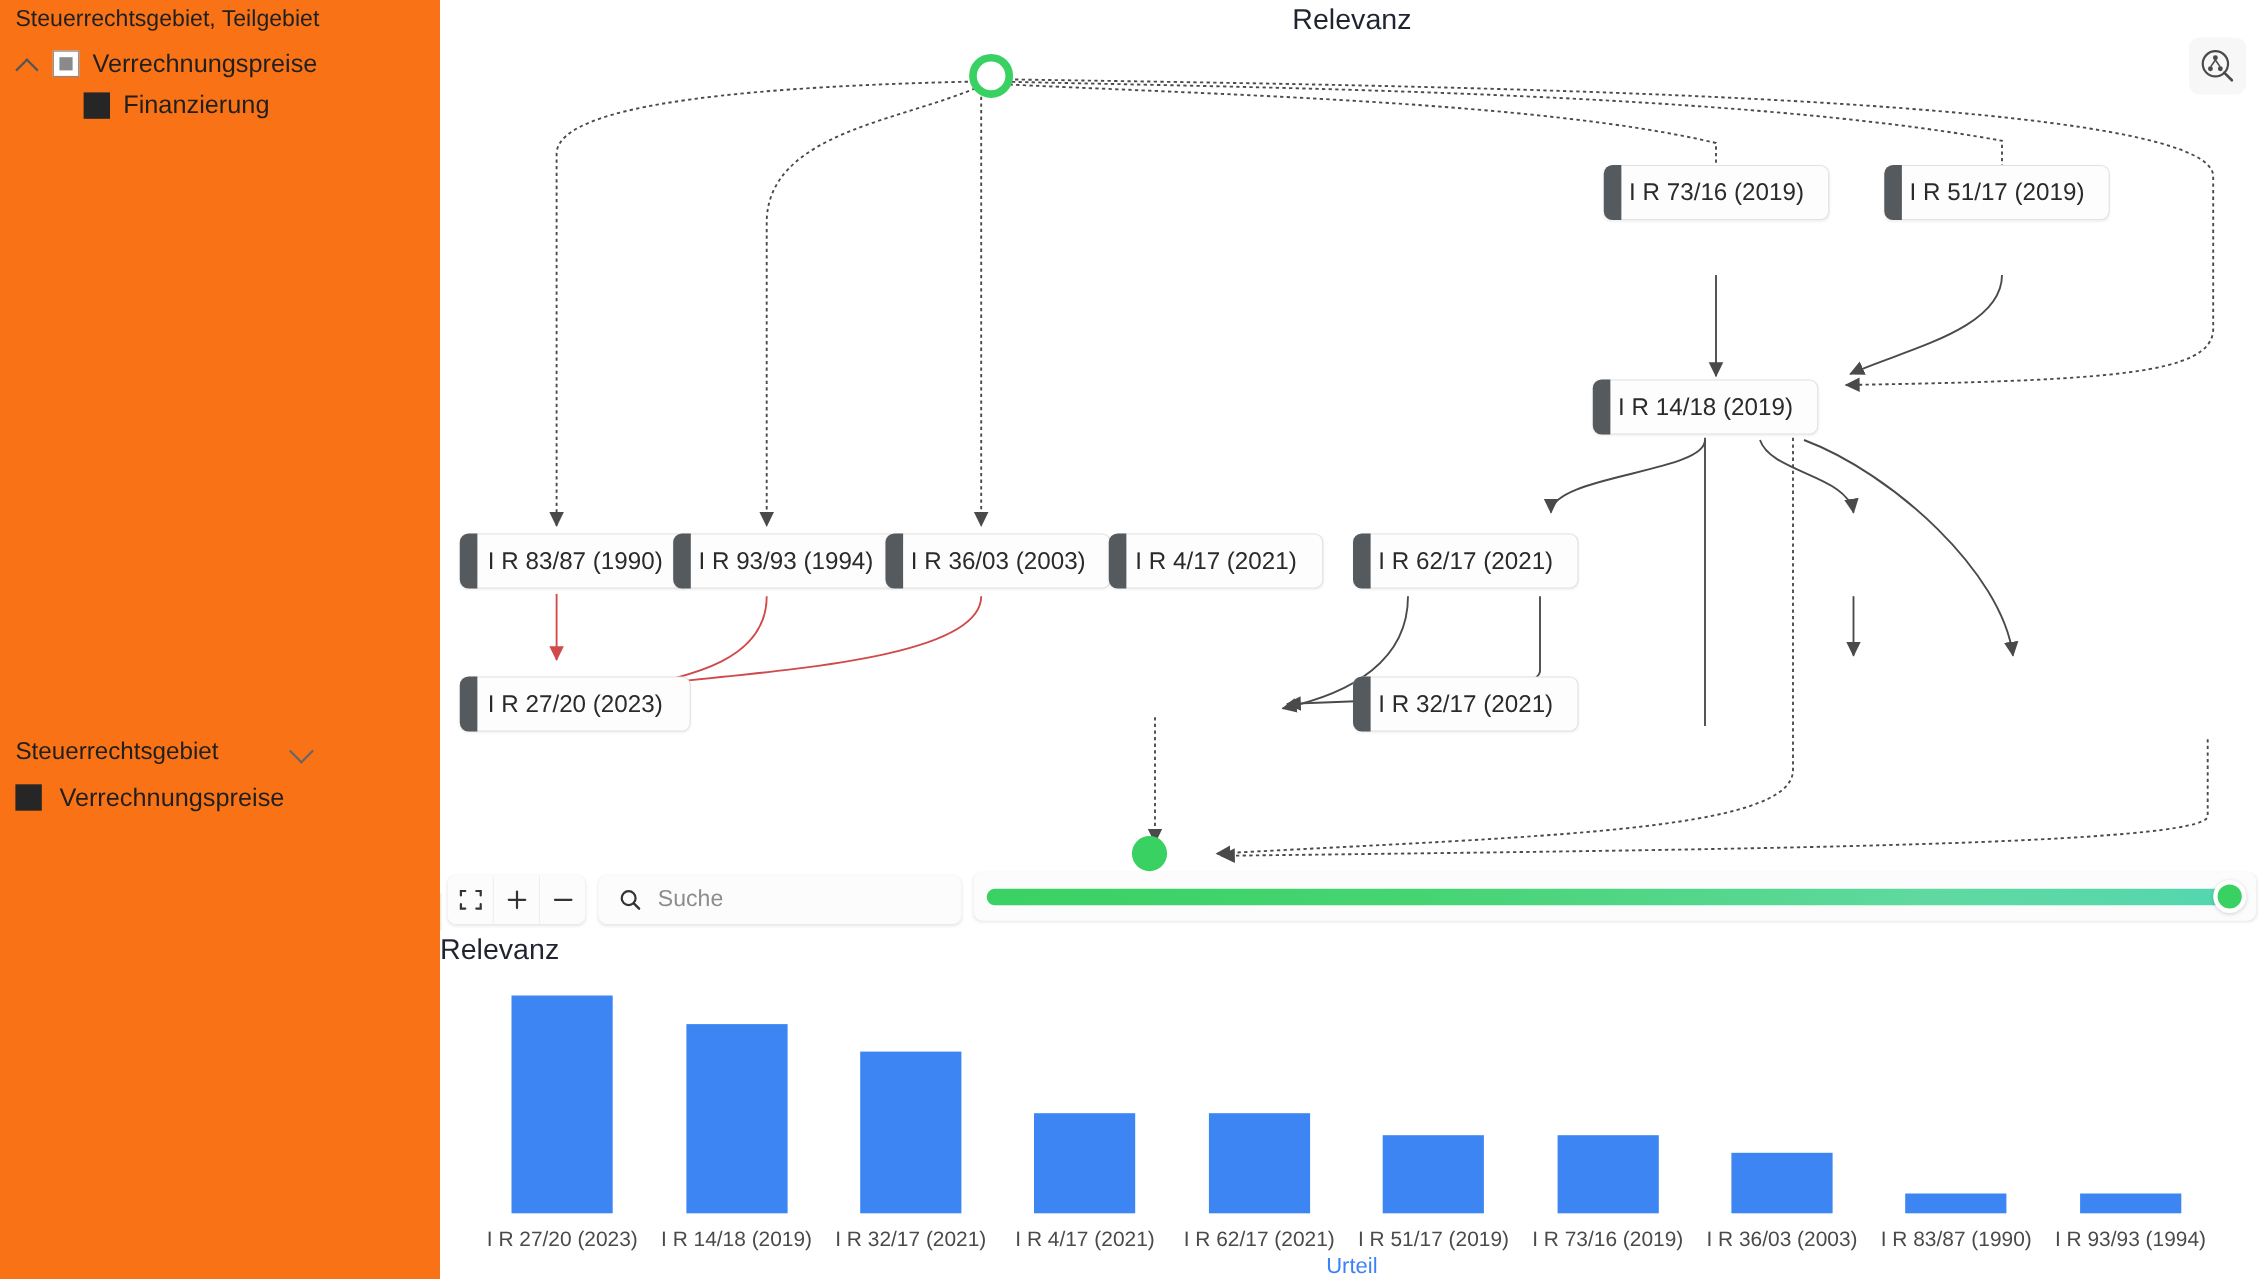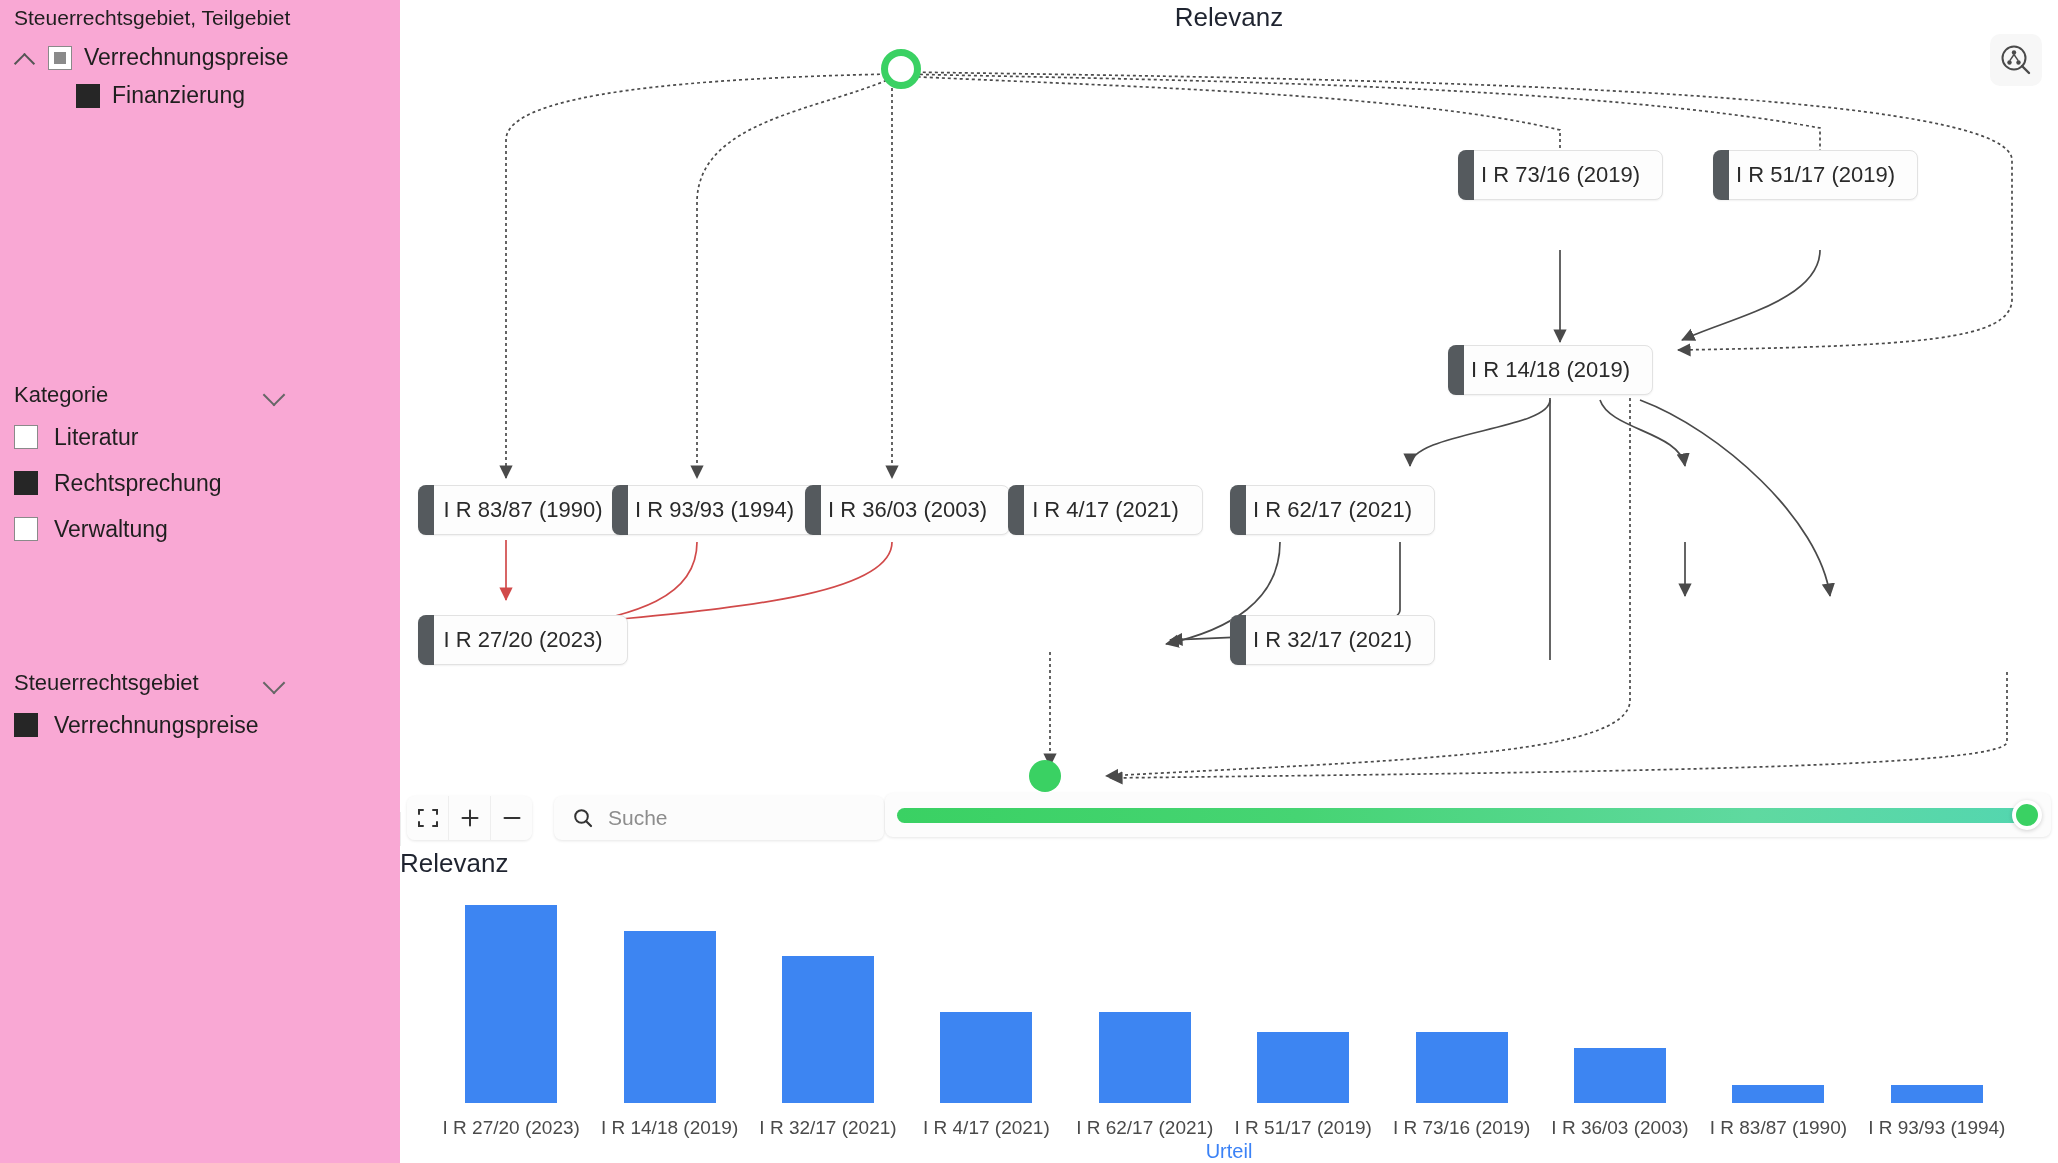--- a/index.html
+++ b/index.html
@@ -9,21 +9,21 @@
     font-family:"Liberation Sans", sans-serif;
     color:#2b2b2b;
     overflow:hidden;
     position:relative;
   }
   .app{position:absolute;inset:0;}
 
   
   .sidebar{
     position:absolute;left:0;top:0;width:400px;height:1163px;
-    background:#f9a8d4;
+    background:#f97316;
     border-right:1px solid #ececec;
   }
   .side-heading{
     position:absolute;font-size:21px;color:#1f1f1f;font-weight:400;
     white-space:nowrap;
   }
   .tree-row{
     position:absolute;display:flex;align-items:center;gap:12px;
     font-size:23px;color:#1f1f1f;white-space:nowrap;
   }
@@ -91,21 +91,21 @@
     content:"";position:absolute;left:-1px;top:-1px;bottom:-1px;width:16px;
     background:#555a5e;border-radius:8px 0 0 8px;
   }
   .term-node{
     position:absolute;border-radius:50%;box-sizing:border-box;
   }
 
   
   .toolbar{
     position:absolute;left:407px;top:793px;height:50px;
-    display:flex;align-items:center;gap:22px;text-align:center;
+    display:flex;align-items:center;gap:12px;text-align:center;
   }
   .btn-group{
     display:flex;align-items:center;height:44px;background:#fcfcfc;
     border-radius:8px;box-shadow:0 1px 3px rgba(0,0,0,.10);
     overflow:hidden;
   }
   .tb-btn{
     width:41px;height:44px;display:flex;align-items:center;justify-content:center;
     border-right:1px solid #eeeeee;background:#fcfcfc;
   }
@@ -165,38 +165,20 @@
       <span class="chev-up"></span>
       <span class="box-outline partial"></span>
       <span>Verrechnungspreise</span>
     </div>
 
     <div class="tree-row" style="left:76px;top:82px;">
       <span class="box-filled"></span>
       <span>Finanzierung</span>
     </div>
 
-    <div class="facet" style="top:382px;">
-      <div class="facet-head">
-        <span>Kategorie</span>
-        <span class="chev-down"></span>
-      </div>
-      <div class="facet-item">
-        <span class="box-outline"></span>
-        <span>Literatur</span>
-      </div>
-      <div class="facet-item">
-        <span class="box-filled"></span>
-        <span>Rechtsprechung</span>
-      </div>
-      <div class="facet-item">
-        <span class="box-outline"></span>
-        <span>Verwaltung</span>
-      </div>
-    </div>
 
     <div class="facet" style="top:670px;">
       <div class="facet-head">
         <span>Steuerrechtsgebiet</span>
         <span class="chev-down"></span>
       </div>
       <div class="facet-item">
         <span class="box-filled"></span>
         <span>Verrechnungspreise</span>
       </div>

